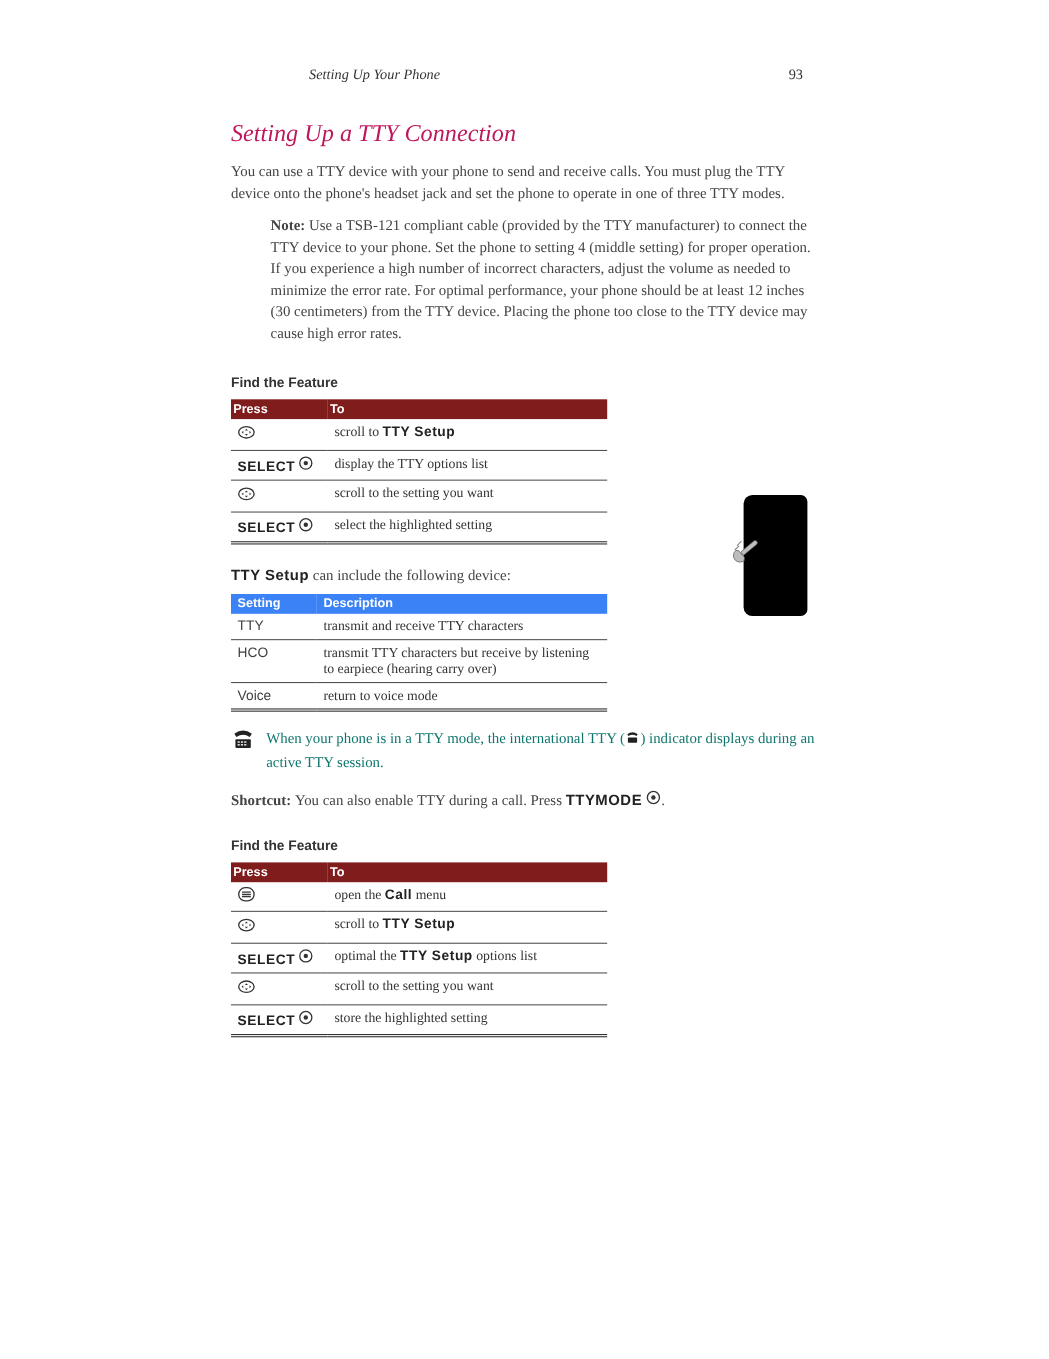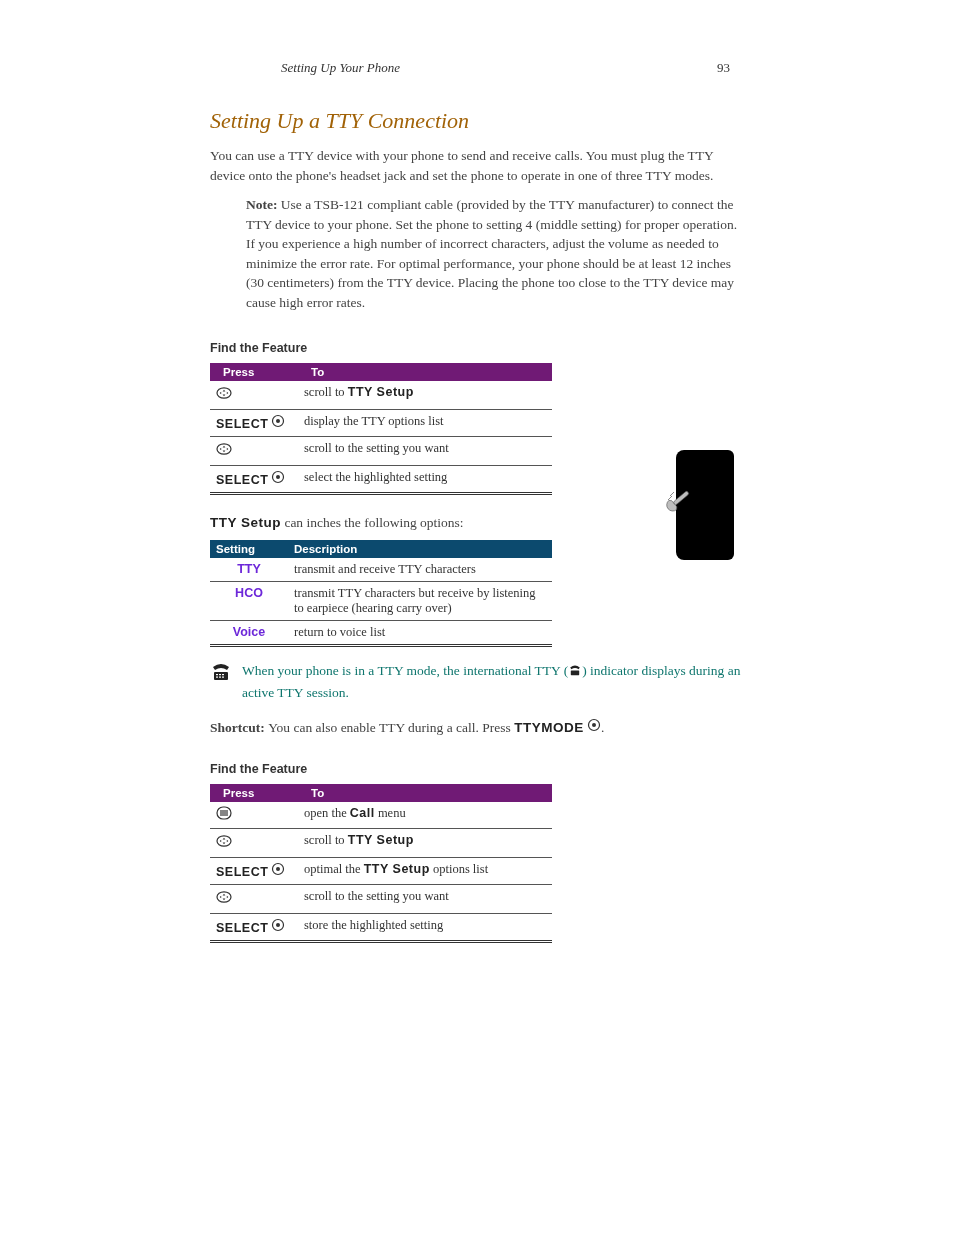--- a/index.html
+++ b/index.html
@@ -28,21 +28,21 @@
     left: 281px;
     font-size: 13px;
     font-style: italic;
   }
   h2.title {
     margin-top: 52px;
     font-family: Georgia, serif;
     font-weight: normal;
     font-size: 22px;
     font-style: italic;
-    color: #a16207;
+    color: #be185d;
   }
   p.body {
     margin-top: 12px;
     line-height: 1.45;
     color: #444;
   }
   p.body.note {
     margin-top: 10px;
     margin-left: 36px;
   }
@@ -58,70 +58,69 @@
     font-family: Arial, sans-serif;
     font-size: 12.5px;
   }
   
   .steps-table {
     width: 342px;
     margin-top: 8px;
     border-collapse: collapse;
   }
   .steps-table th {
-    background: #701a75;
+    background: #7f1d1d;
     color: #fff;
     font-family: Arial, sans-serif;
     font-size: 11.5px;
     text-align: left;
-    padding: 3px 13px;
+    padding: 3px 2px;
     font-weight: bold;
   }
   .steps-table th.press { width: 88px; }
   .steps-table td {
     border-bottom: 1px solid #555;
     padding: 4px 6px;
     vertical-align: top;
     font-size: 12.5px;
     color: #333;
   }
   .steps-table tr.lastrow td {
     border-bottom: 3px double #333;
   }
   
   .opts-table {
     width: 342px;
     margin-top: 8px;
     border-collapse: collapse;
   }
   .opts-table th {
-    background: #0c4a6e;
+    background: #3b82f6;
     color: #fff;
     font-family: Arial, sans-serif;
     font-size: 11.5px;
     text-align: left;
     padding: 3px 6px;
     font-weight: bold;
   }
   .opts-table th.setting { width: 78px; }
   .opts-table td {
     border-bottom: 1px solid #555;
     padding: 4px 6px;
     vertical-align: top;
     font-size: 12.5px;
     color: #333;
   }
   .opts-table tr.lastrow td {
     border-bottom: 3px double #333;
   }
   .opts-table td.setting {
     font-family: 'Arial Narrow', Arial, sans-serif;
-    font-weight: bold;
-    color: #6d28d9;
-    text-align: center;
+    font-weight: normal;
+    color: #404040;
   }
   .tty-indicator-row {
     display: flex;
     align-items: flex-start;
     gap: 10px;
     margin-top: 14px;
   }
   .tty-indicator-row .text {
     flex: 1;
     line-height: 1.45;
@@ -222,42 +221,42 @@
                 <circle cx="7" cy="7" r="2" fill="#333"></circle>
               </svg>
           </span>
         </td>
         <td>select the highlighted setting</td>
       </tr>
     </tbody>
   </table>
 
   <p class="body" style="margin-top:18px">
-    <span class="bold-label">TTY Setup</span><span> can inches the following options:</span>
+    <span class="bold-label">TTY Setup</span><span> can include the following device:</span>
   </p>
 
   <table class="opts-table">
     <thead>
       <tr>
         <th class="setting">Setting</th>
         <th>Description</th>
       </tr>
     </thead>
     <tbody>
       <tr>
         <td class="setting">TTY</td>
         <td>transmit and receive TTY characters</td>
       </tr>
       <tr>
         <td class="setting">HCO</td>
         <td>transmit TTY characters but receive by listening to earpiece (hearing carry over)</td>
       </tr>
       <tr class="lastrow">
         <td class="setting">Voice</td>
-        <td>return to voice list</td>
+        <td>return to voice mode</td>
       </tr>
     </tbody>
   </table>
 
   <div class="tty-indicator-row">
     <span class="glyph" style="margin-top:2px">
       <svg width="22" height="20" viewBox="0 0 22 20">
         <path d="M3 4 Q11 -2 19 4 L17 7 Q11 3 5 7 Z" fill="#222"></path>
         <rect x="4" y="9" width="14" height="8" rx="1" fill="#222"></rect>
         <rect x="6" y="11" width="2" height="1.2" fill="#fff"></rect>

